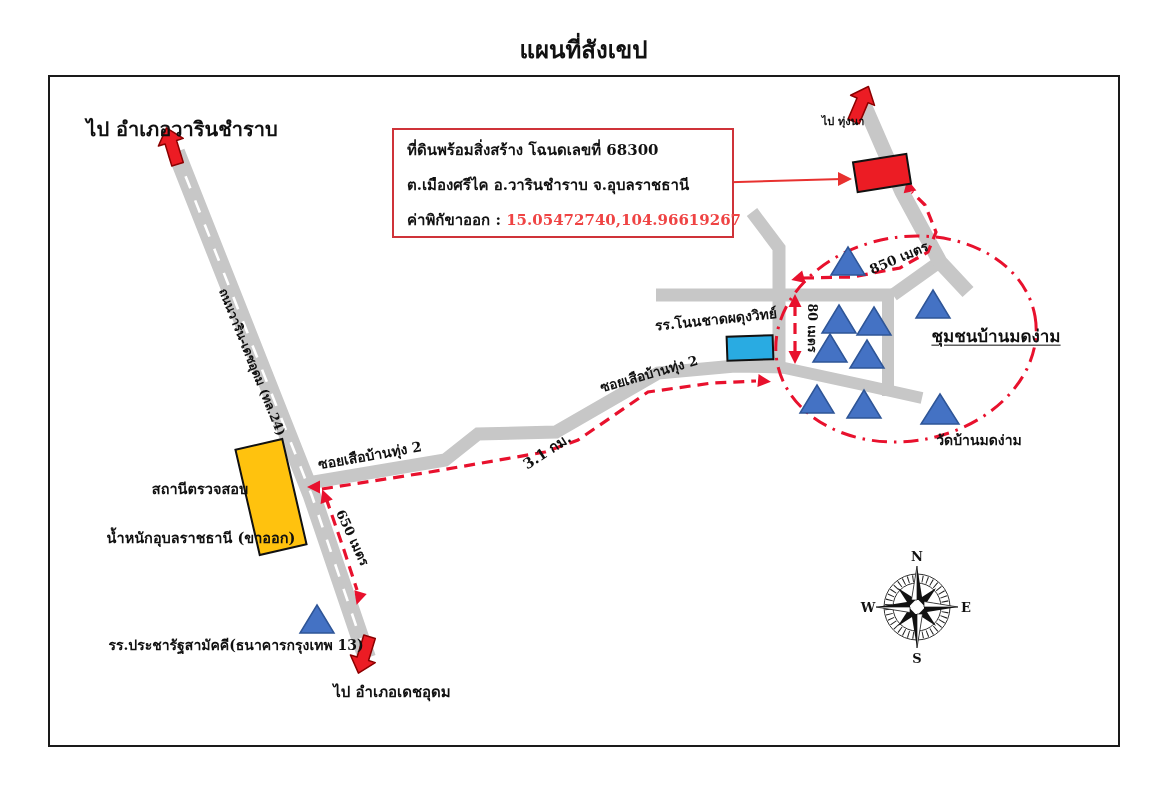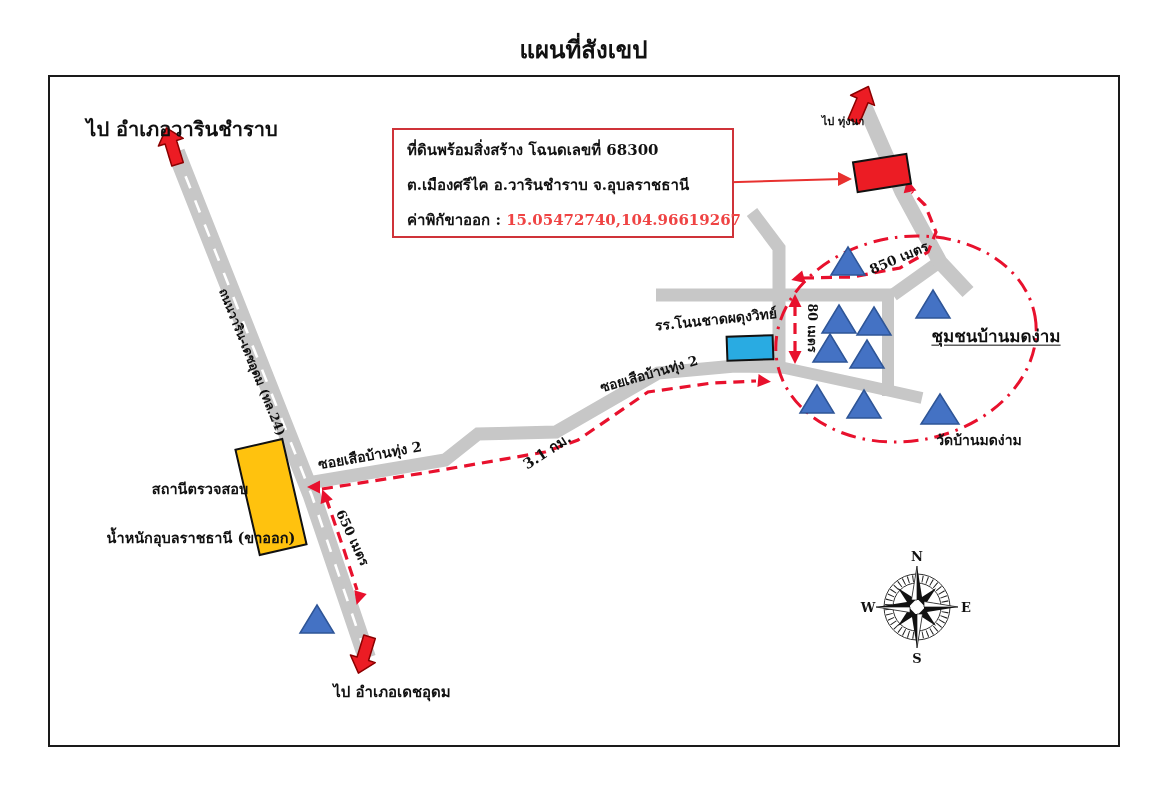--- a/index.html
+++ b/index.html
@@ -153,20 +153,21 @@
   <div class="lbl" style="left:899px;top:258px;font-size:13.5px;transform:translate(-50%,-50%) rotate(-23deg);">850 เมตร</div>
   <div class="lbl" style="left:812px;top:328px;font-size:12.5px;transform:translate(-50%,-50%) rotate(90deg);">80 เมตร</div>
 
   <div class="lbl" style="left:716px;top:320px;font-size:14px;transform:translate(-50%,-50%) rotate(-6deg);">รร.โนนชาดผดุงวิทย์</div>
   <div class="lbl u" style="left:996px;top:336px;font-size:17px;">ชุมชนบ้านมดง่าม</div>
   <div class="lbl" style="left:939px;top:441px;font-size:14px;margin-left:40px;">วัดบ้านมดง่าม</div>
 
   <div class="lbl center" style="left:200px;top:489px;font-size:14.5px;">สถานีตรวจสอบ</div>
   <div class="lbl center" style="left:201px;top:508px;font-size:14.5px;margin-top:30px;">น้ำหนักอุบลราชธานี (ขาออก)</div>
 
+  <div class="lbl" style="left:236px;top:646px;font-size:14px;">รร.ประชารัฐสามัคคี(ธนาคารกรุงเทพ 13)</div>
 
   <div id="info-box">
     <p class="info-line">ที่ดินพร้อมสิ่งสร้าง โฉนดเลขที่ 68300</p>
     <p class="info-line">ต.เมืองศรีไค อ.วารินชำราบ จ.อุบลราชธานี</p>
     <p class="info-line"><span>ค่าพิกัขาออก : </span><span class="coord">15.05472740,104.96619267</span></p>
   </div>
 
 </div>
 
 </body></html>

